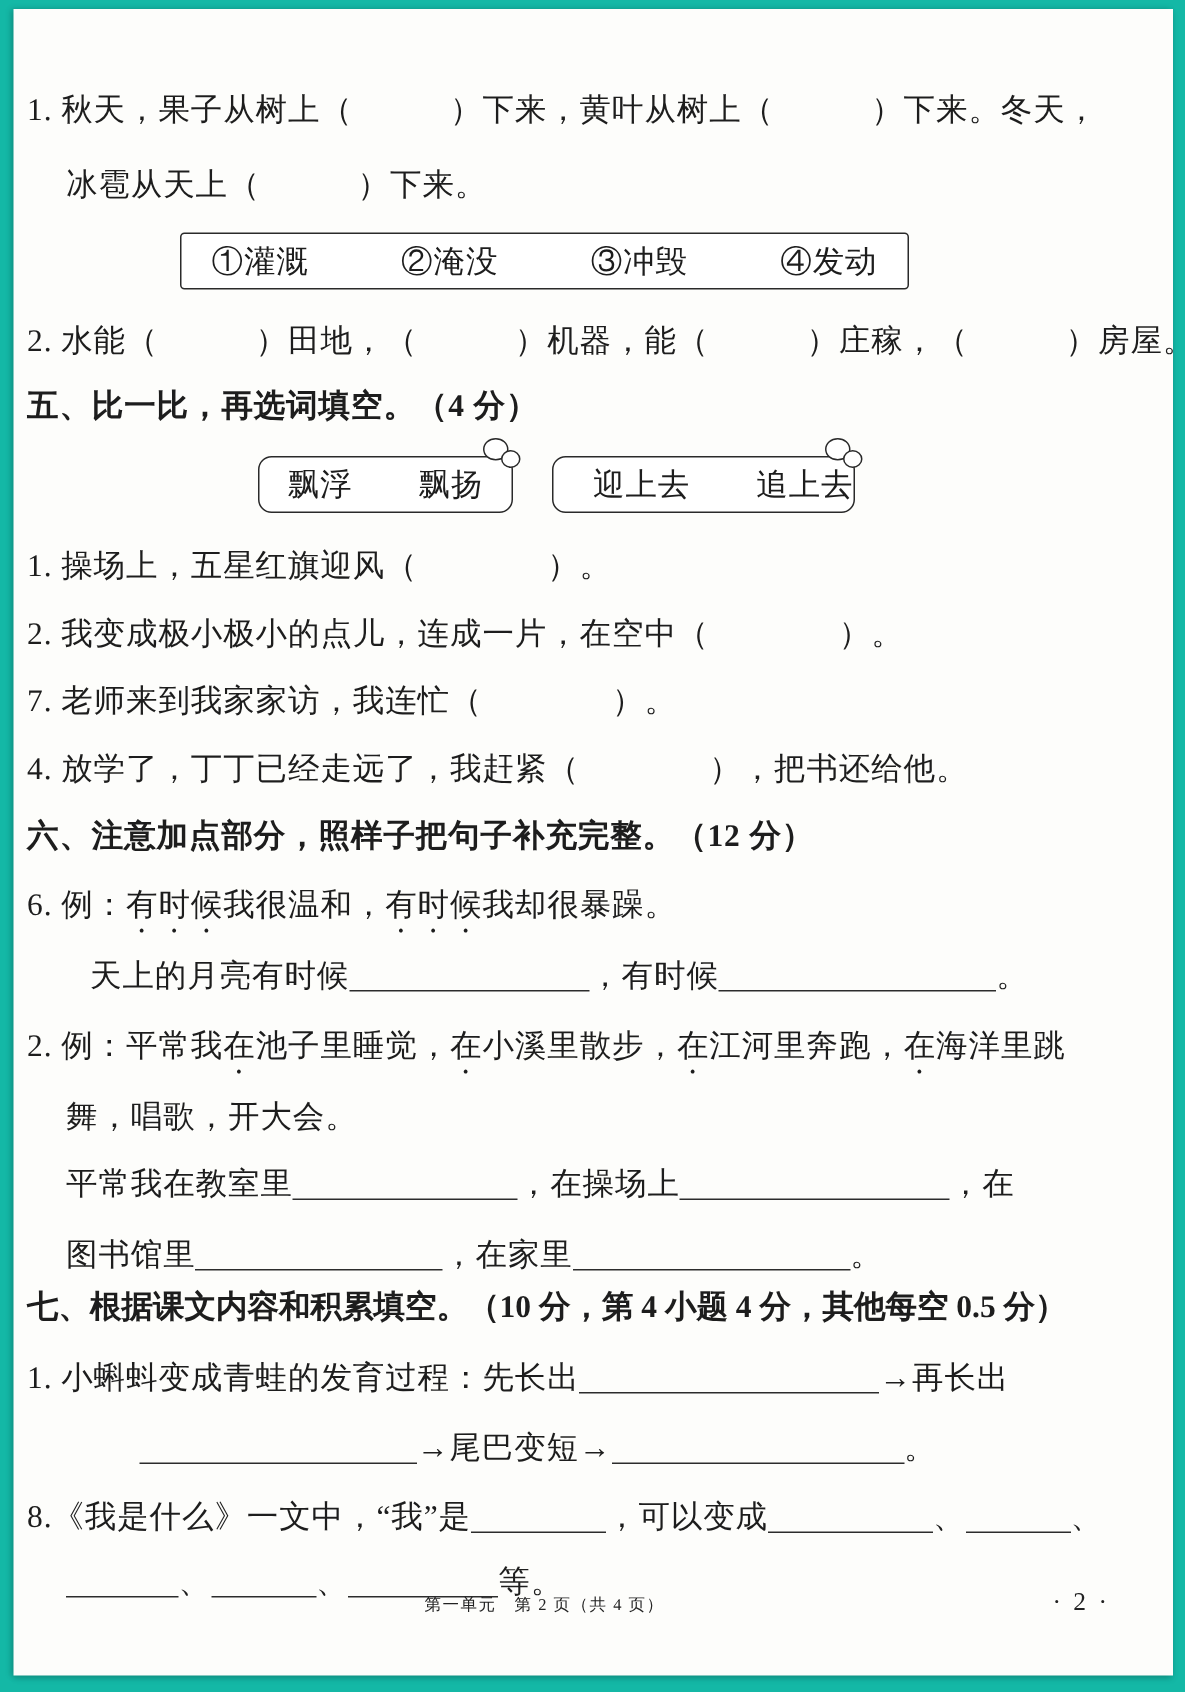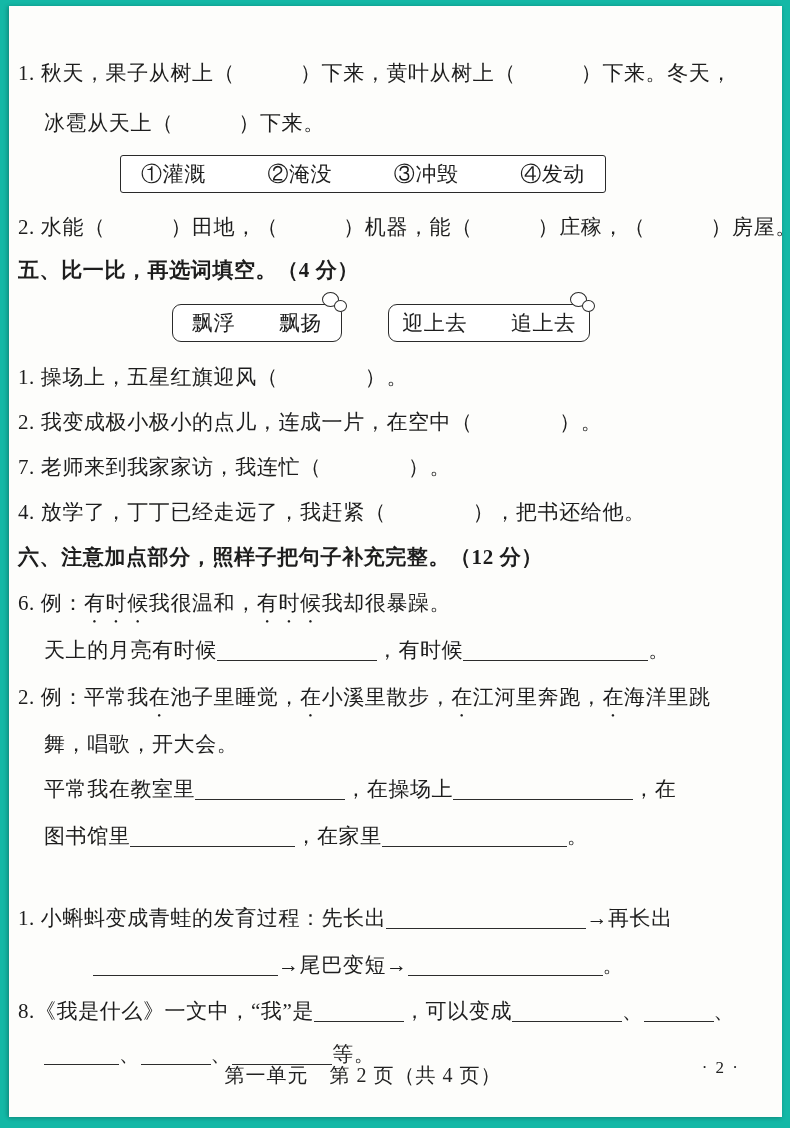--- a/index.html
+++ b/index.html
@@ -15,21 +15,21 @@
   .opt-box{position:absolute;height:36px;border:1.7px solid #2a2a2a;border-radius:3px;background:#fff;
            display:flex;align-items:center;justify-content:space-between;padding:0 20px;
            font-size:21px;color:#1d1d1d;letter-spacing:.6px;text-align:center;}
   .word-box{position:absolute;height:36px;border:1.7px solid #2a2a2a;border-radius:9px;background:#fff;
             display:flex;align-items:center;justify-content:center;gap:44px;
             font-size:21px;color:#1d1d1d;letter-spacing:.6px;}
   .cloud{position:absolute;right:-11px;top:-13px;width:30px;height:24px;}
   .cloud .c1{position:absolute;left:0;top:0;width:15px;height:13px;border:1.7px solid #2a2a2a;border-radius:50%;background:#fff;}
   .cloud .c2{position:absolute;left:12px;top:8px;width:11px;height:10px;border:1.7px solid #2a2a2a;border-radius:50%;background:#fff;}
   .footer-center{position:absolute;left:0;top:1062px;width:790px;text-align:center;padding-right:64px;box-sizing:border-box;
-                 font-size:20px;color:#222;letter-spacing:1px;}
+                 font-size:11px;color:#222;letter-spacing:1px;}
   .footer-right{position:absolute;right:50px;top:1058px;font-size:17px;color:#222;letter-spacing:2px;}
 </style>
 </head>
 <body>
 
 <div class="screen">
   <div class="page"></div>
 
   <div class="ln" style="left:18px;top:58px">1. 秋天，果子从树上（　　　）下来，黄叶从树上（　　　）下来。冬天，</div>
   <div class="ln" style="left:44px;top:108px">冰雹从天上（　　　）下来。</div>
@@ -46,48 +46,49 @@
   <div class="ln hd" style="left:18px;top:255px">五、比一比，再选词填空。（4 分）</div>
 
   <div class="word-box" style="left:140px;top:304px;width:168px;margin-left:32px;">
     <span class="cloud">
         <i class="c1"></i>
         <i class="c2"></i>
       </span>
     <span>飘浮</span>
       <span>飘扬</span>
   </div>
-  <div class="word-box" style="left:388px;top:304px;width:200px;">
+  <div class="word-box" style="left:368px;top:304px;width:200px;justify-content:flex-end;">
     <span class="cloud">
         <i class="c1"></i>
         <i class="c2"></i>
       </span>
     <span>迎上去</span>
       <span>追上去</span>
   </div>
 
   <div class="ln" style="left:18px;top:362px">1. 操场上，五星红旗迎风（　　　　）。</div>
   <div class="ln" style="left:18px;top:407px">2. 我变成极小极小的点儿，连成一片，在空中（　　　　）。</div>
   <div class="ln" style="left:18px;top:452px">7. 老师来到我家家访，我连忙（　　　　）。</div>
   <div class="ln" style="left:18px;top:497px">4. 放学了，丁丁已经走远了，我赶紧（　　　　），把书还给他。</div>
 
   <div class="ln hd" style="left:18px;top:542px">六、注意加点部分，照样子把句子补充完整。（12 分）</div>
 
   <div class="ln" style="left:18px;top:588px"><span>6. 例：</span><span class="em-dot">有时候</span><span>我很温和，</span><span class="em-dot">有时候</span><span>我却很暴躁。</span></div>
 
-  <div class="ln" style="left:44px;top:635px"><span>天上的月亮有时候</span><span class="blank" style="width:160px"></span><span>，有时候</span><span class="blank" style="width:185px"></span><span>。</span></div>
+  <div class="ln" style="left:60px;top:635px"><span>天上的月亮有时候</span><span class="blank" style="width:160px"></span><span>，有时候</span><span class="blank" style="width:185px"></span><span>。</span></div>
 
   <div class="ln" style="left:18px;top:682px"><span>2. 例：平常我</span><span class="em-dot">在</span><span>池子里睡觉，</span><span class="em-dot">在</span><span>小溪里散步，</span><span class="em-dot">在</span><span>江河里奔跑，</span><span class="em-dot">在</span><span>海洋里跳</span></div>
 
   <div class="ln" style="left:44px;top:729px">舞，唱歌，开大会。</div>
 
   <div class="ln" style="left:44px;top:774px"><span>平常我在教室里</span><span class="blank" style="width:150px"></span><span>，在操场上</span><span class="blank" style="width:180px"></span><span>，在</span></div>
 
   <div class="ln" style="left:44px;top:821px"><span>图书馆里</span><span class="blank" style="width:165px"></span><span>，在家里</span><span class="blank" style="width:185px"></span><span>。</span></div>
 
+  <div class="ln hd" style="left:18px;top:856px;letter-spacing:0">七、根据课文内容和积累填空。（10 分，第 4 小题 4 分，其他每空 0.5 分）</div>
 
   <div class="ln" style="left:18px;top:903px"><span>1. 小蝌蚪变成青蛙的发育过程：先长出</span><span class="blank" style="width:200px"></span><span>→再长出</span></div>
 
   <div class="ln" style="left:93px;top:950px"><span class="blank" style="width:185px"></span><span>→尾巴变短→</span><span class="blank" style="width:195px"></span><span>。</span></div>
 
   <div class="ln" style="left:18px;top:996px"><span>8.《我是什么》一文中，“我”是</span><span class="blank" style="width:90px"></span><span>，可以变成</span><span class="blank" style="width:110px"></span><span>、</span><span class="blank" style="width:70px"></span><span>、</span></div>
 
   <div class="ln" style="left:44px;top:1039px"><span class="blank" style="width:75px"></span><span>、</span><span class="blank" style="width:70px"></span><span>、</span><span class="blank" style="width:100px"></span><span>等。</span></div>
 
   <div class="footer-center">第一单元　第 2 页（共 4 页）</div>

